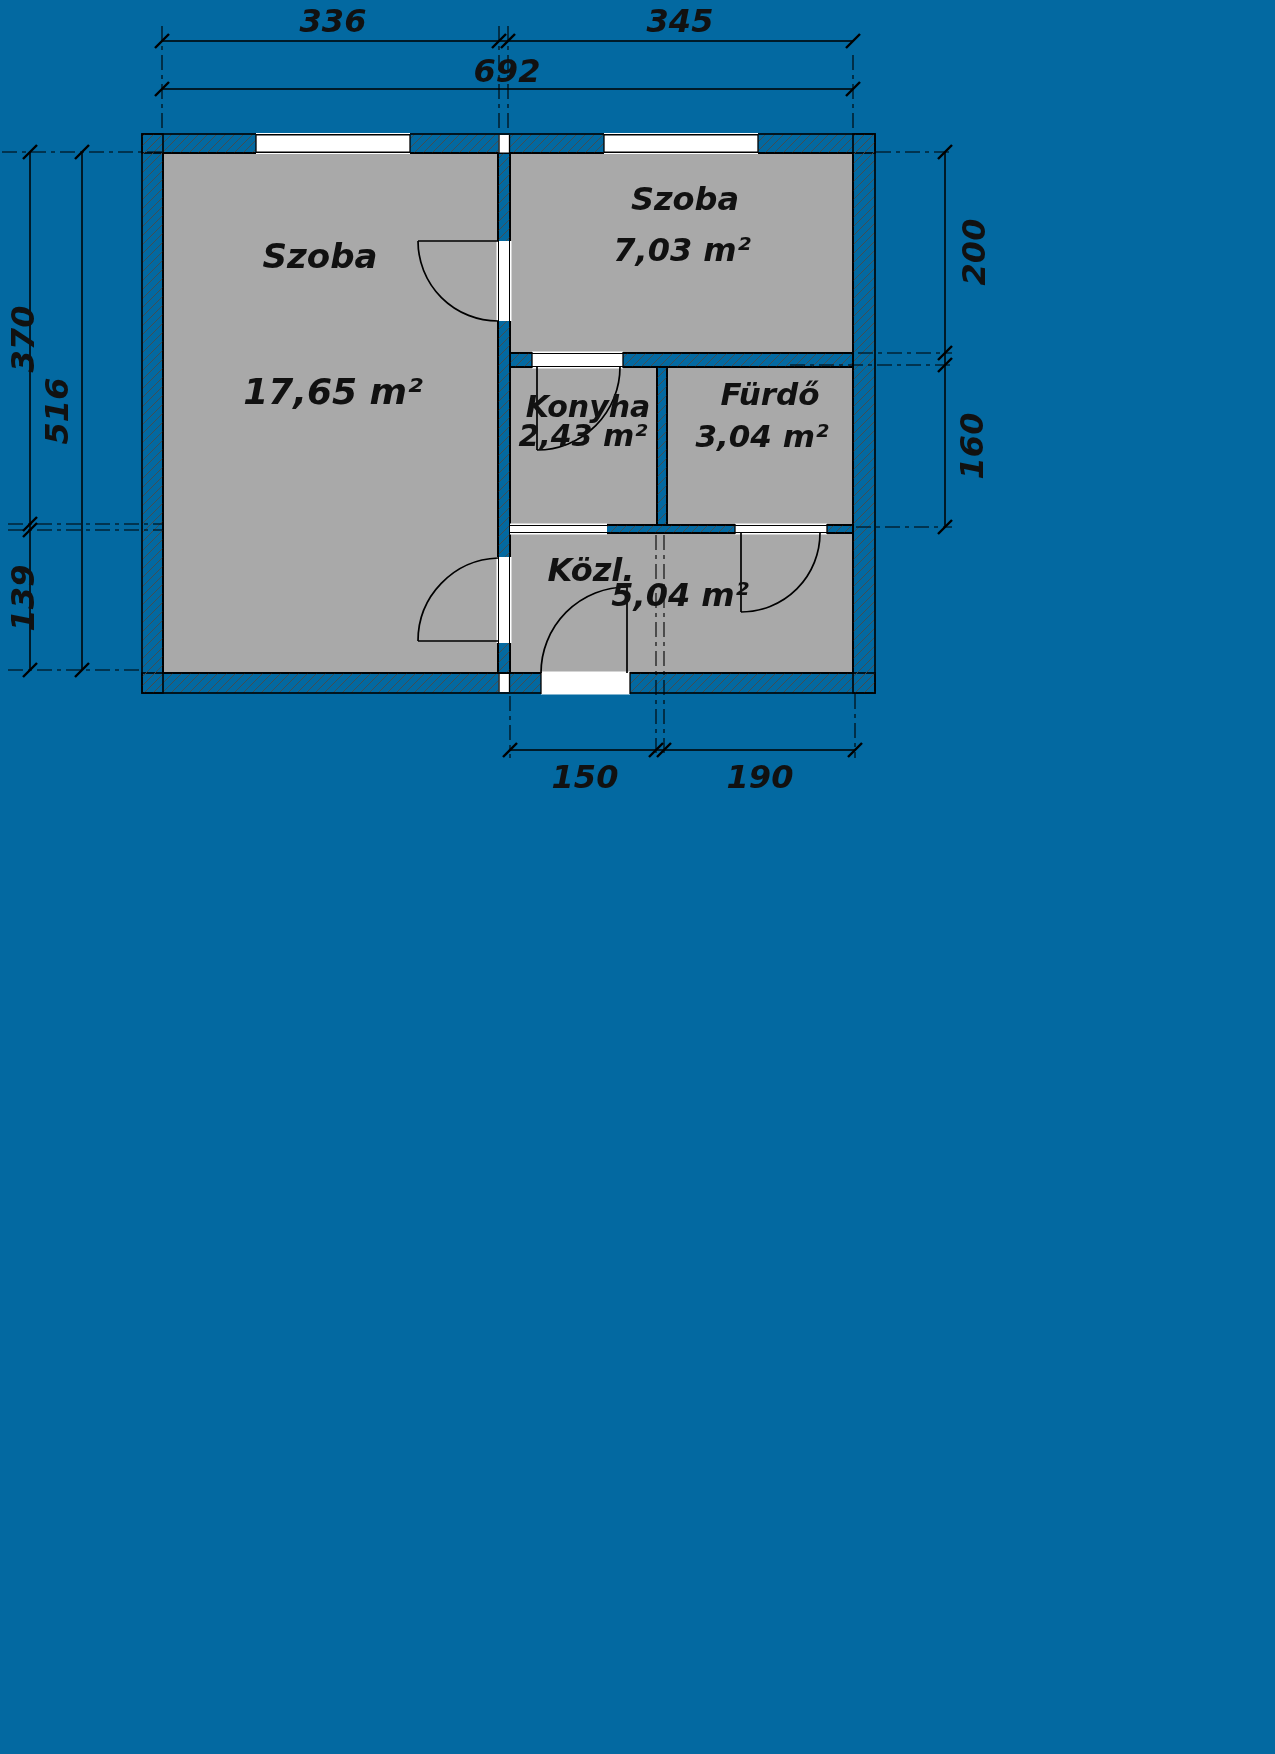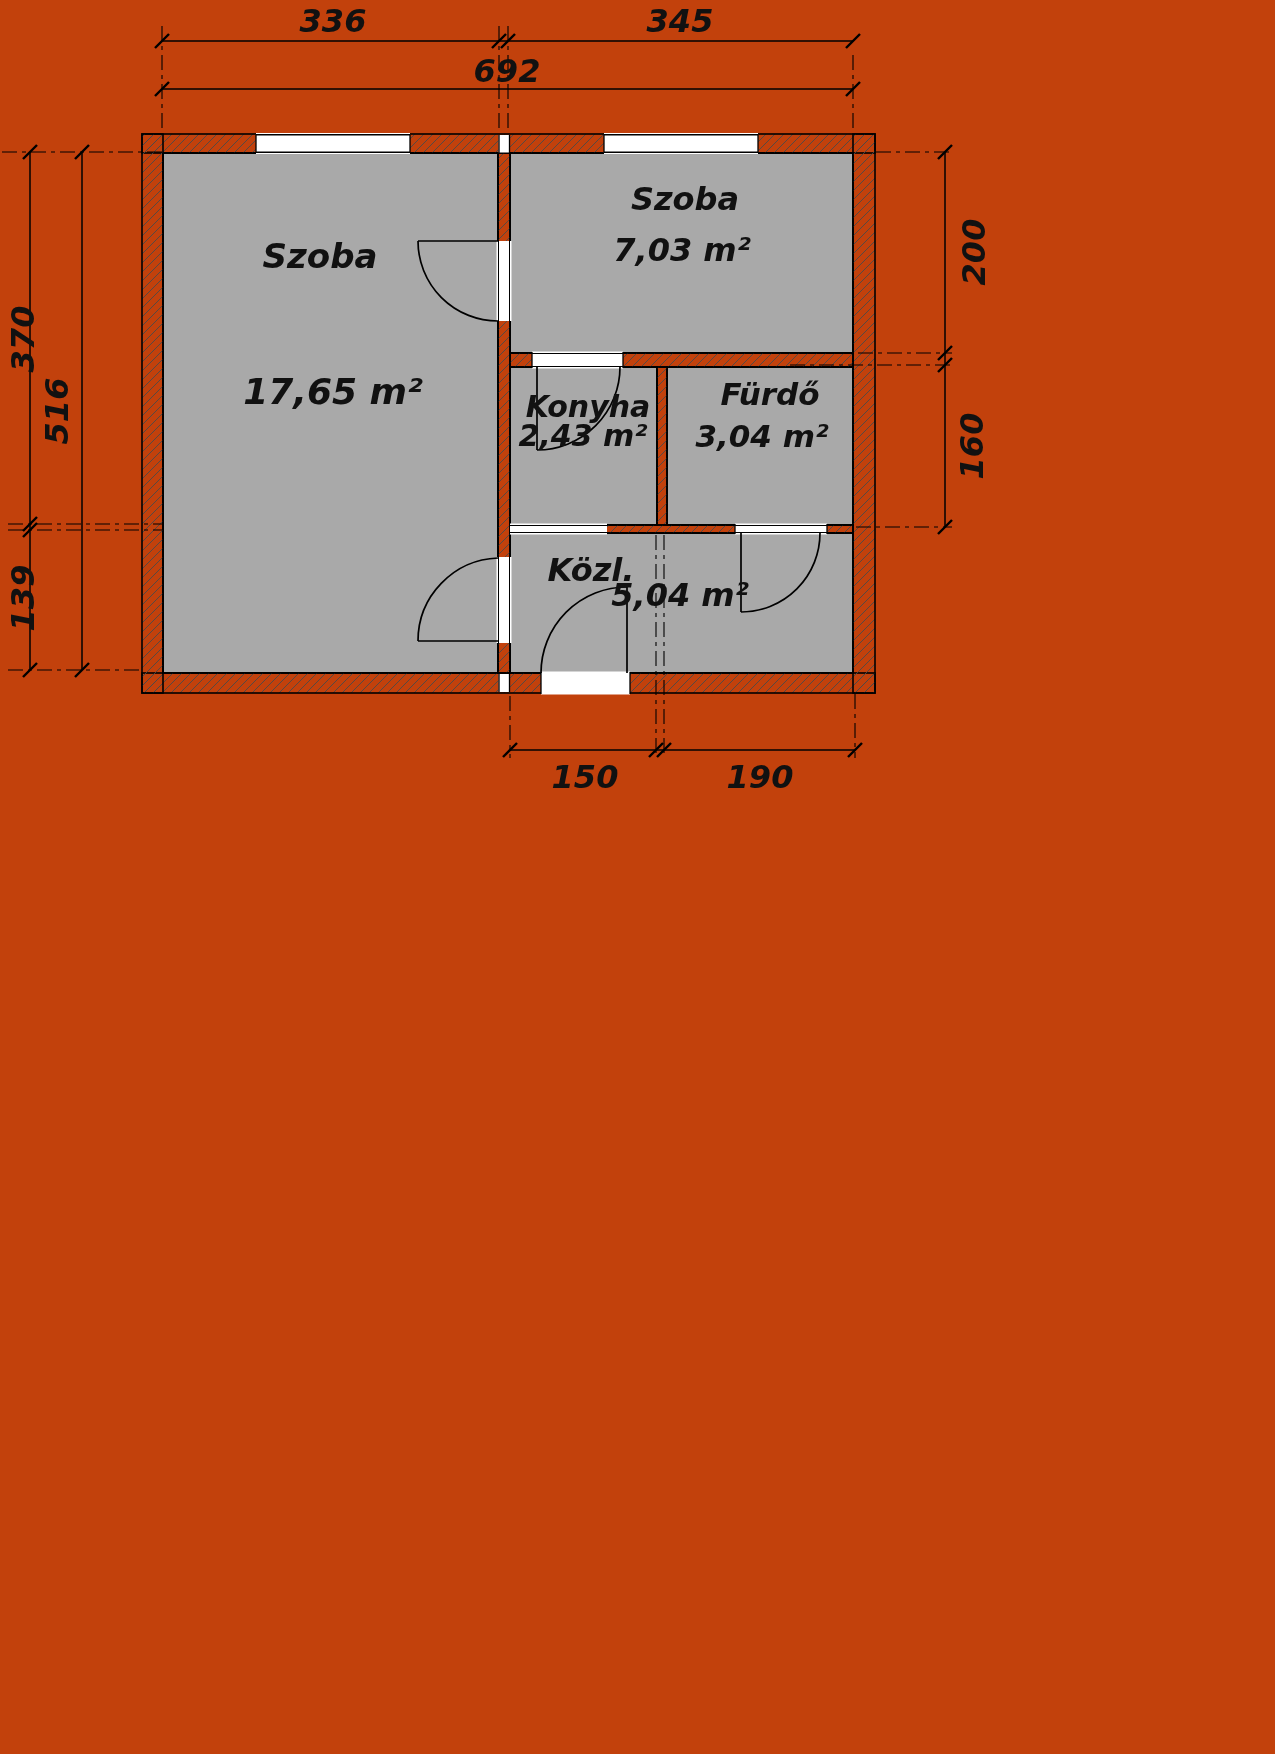--- a/index.html
+++ b/index.html
@@ -1,16 +1,16 @@
 <!DOCTYPE html>
 <html><head>
 <meta charset="utf-8">
 <style>
   html,body{margin:0;padding:0;background:#ffffff;}
-  .page{width:1275px;height:1754px;background:#c2410c;position:relative;}
+  .page{width:1275px;height:1754px;background:#0369a1;position:relative;}
   svg{display:block;}
   text{font-family:"DejaVu Sans",sans-serif;font-weight:bold;font-style:italic;fill:#111;text-anchor:middle;}
   .t36{font-size:36px;} .t34{font-size:34px;} .t32{font-size:32px;} .t31{font-size:31px;} .t30{font-size:30px;}
   .dimtxt{font-size:32px;}
   .floor{stroke:#000;stroke-width:2;}
   .wall{fill:url(#hatch);stroke:#000;stroke-width:1.6;}
   .white{fill:#ffffff;stroke:none;}
   .ln{stroke:#000;stroke-width:1.5;fill:none;}
   .thin{stroke:#000;stroke-width:1;fill:none;}
   .jamb{stroke:#000;stroke-width:1.3;fill:none;}

